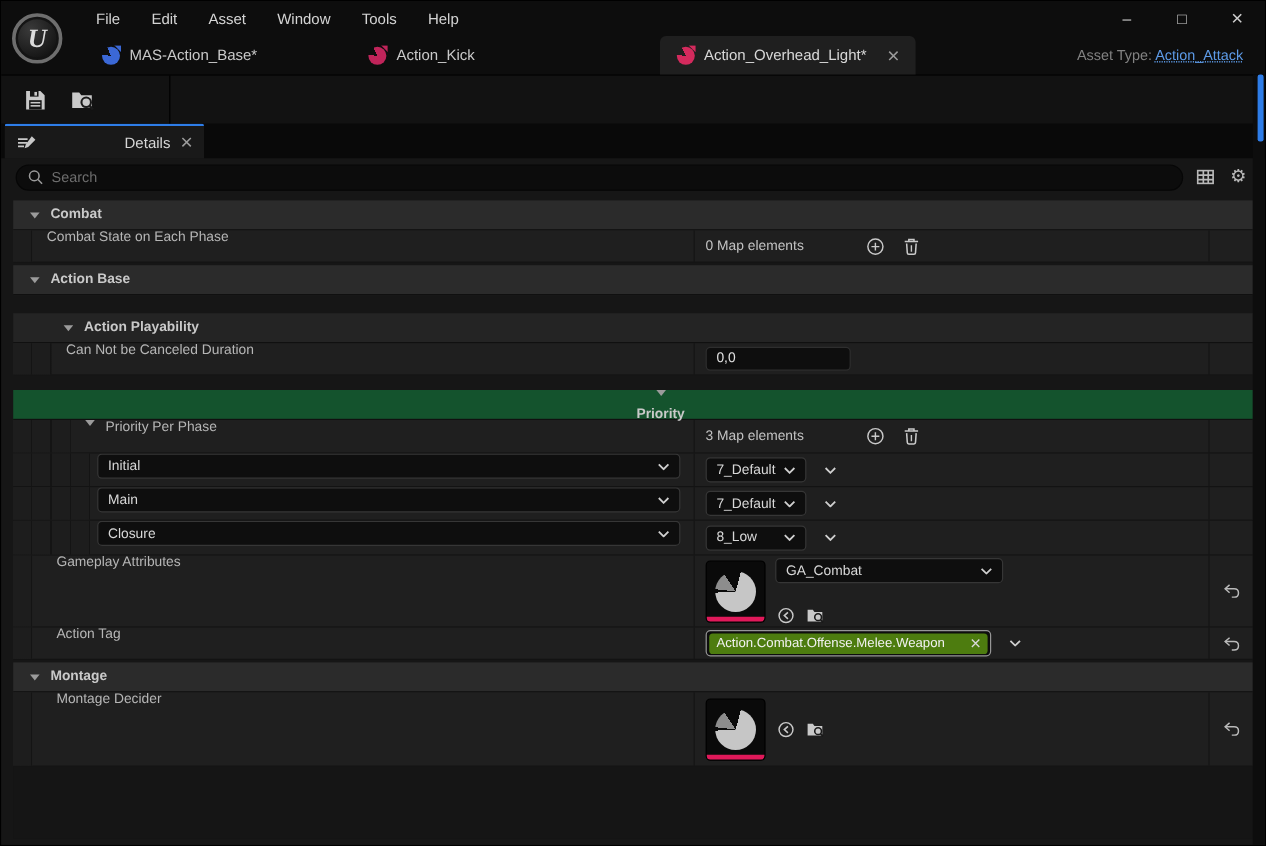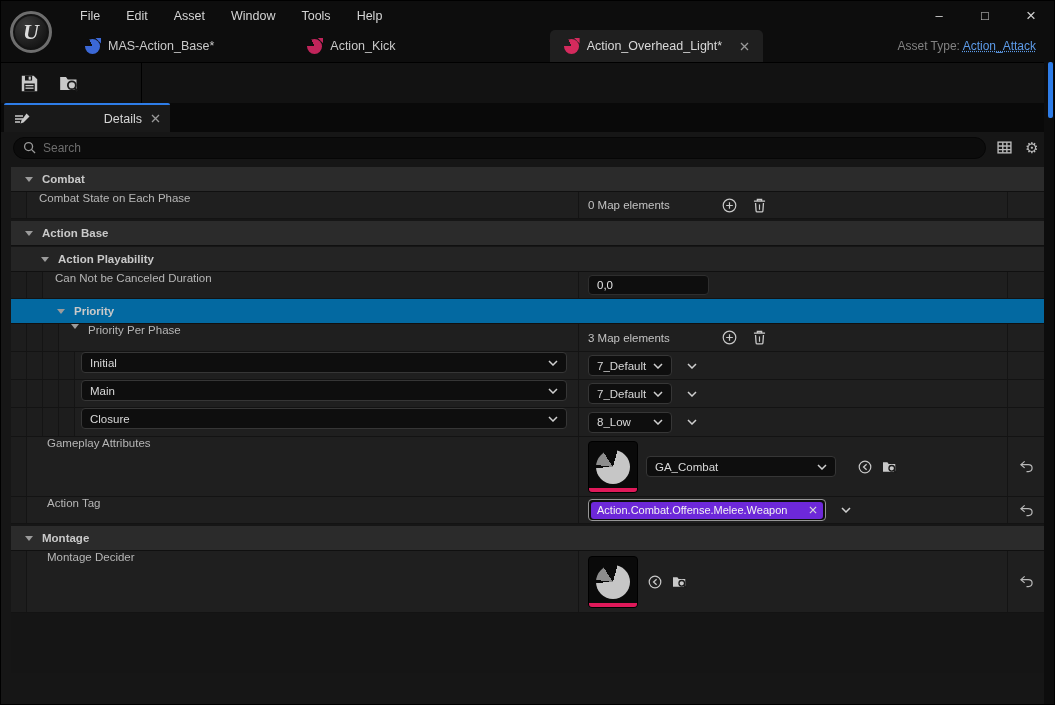--- a/index.html
+++ b/index.html
@@ -41,22 +41,22 @@
   
   .details-body { height:574px; background:#161616; padding:0 10px; overflow:hidden; }
   .search-row { height:31px; display:flex; align-items:center; gap:8px; padding:0 2px; }
   .search-box { flex:1; height:22px; background:#0c0c0c; border:1px solid #060606; border-radius:11px; display:flex; align-items:center; padding:0 9px; gap:7px; }
   .search-box input { flex:1; background:transparent; border:none; outline:none; color:#cfcfcf; font-size:12px; font-family:inherit; }
   .search-box input::placeholder { color:#6d6d6d; }
   .icon-btn { width:20px; height:20px; display:flex; align-items:center; justify-content:center; }
   .gear { color:#b9b9b9; font-size:15px; line-height:1; }
 
   .cat-header { height:25px; background:#2b2b2b; display:flex; align-items:center; gap:9px; padding-left:14px; border-bottom:1px solid #101010; margin-top:2px; }
-  .cat-header.nest1 { background:#242424; padding-left:30px; margin-top:1px; }
-  .cat-header.nest2 { background:#0369a1; padding-left:46px; margin-top:0; }
+  .cat-header.nest1 { background:#242424; padding-left:42px; margin-top:15px; }
+  .cat-header.nest2 { background:#14532d; padding-left:46px; margin-top:12px;flex-direction:column; }
   .cat-label { color:#c9c9c9; font-size:11.5px; font-weight:bold; }
   .tri { width:0; height:0; border-left:4.5px solid transparent; border-right:4.5px solid transparent; border-top:5.5px solid #9b9b9b; flex:none; }
 
   .prop-row { display:flex; align-items:stretch; background:#1f1f1f; border-bottom:1px solid #131313; height:27px; }
   .prop-row.tall { height:60px; }
   .rails { align-self:stretch; flex:none; background:repeating-linear-gradient(90deg, #1d1d1d 0 15px, #141414 15px 16px); }
   .d1 { width:16px; } .d2 { width:32px; } .d3 { width:48px; } .d4 { width:64px; }
   .name-col { flex:1; display:flex; align-items:flex-start; gap:9px; padding-left:12px; color:#b6b6b6; font-size:11.5px; overflow:hidden; }
   .value-col { width:429px; flex:none; border-left:1px solid #141414; display:flex; align-items:center; padding-left:9px; gap:8px; }
   .reset-col { width:37px; flex:none; border-left:1px solid #141414; display:flex; align-items:center; justify-content:center; }
@@ -67,26 +67,26 @@
   .num-input { width:121px; height:20px; background:#0e0e0e; border:1px solid #2e2e2e; border-radius:4px; color:#e2e2e2; font-size:11.5px; padding:0 8px; font-family:inherit; outline:none; }
 
   .dropdown { height:21px; background:#0e0e0e; border:1px solid #363636; border-radius:4px; display:flex; align-items:center; justify-content:space-between; padding:0 8px; color:#d8d8d8; font-size:11.5px; cursor:default; }
   .dd-key { flex:1; margin-right:11px; }
   .dd-val { width:84px; flex:none; }
   .chev-btn { width:24px; height:21px; display:flex; align-items:center; justify-content:center; }
 
   .thumb { width:50px; height:52px; background:#0a0a0a; border:1px solid #000; border-radius:4px; position:relative; display:flex; align-items:center; justify-content:center; flex:none; }
   .thumb::after { content:''; position:absolute; left:0; right:0; bottom:0; height:4px; background:#e0195a; border-radius:0 0 3px 3px; }
   .pie-big { width:34px; height:34px; border-radius:50%; background:conic-gradient(from 15deg, #c6c6c6 0 252deg, #0a0a0a 252deg 262deg, #8d8d8d 262deg 312deg, #0a0a0a 312deg 360deg); }
-  .asset-edit { display:flex; gap:20px; }
+  .asset-edit { display:flex; flex-direction:column; gap:20px; }
   .asset-edit .dropdown { width:190px; }
   .asset-icons { display:flex; gap:10px; align-items:center; padding-left:2px; }
 
   .tag-box { height:22px; background:#0d0d0d; border:1px solid #969696; border-radius:4px; display:flex; align-items:center; padding:0 2px; }
-  .tag-chip { background:#6d28d9; border-radius:3px; height:17px; display:flex; align-items:center; gap:22px; padding:0 6px; color:#f2f2f2; font-size:11px; }
+  .tag-chip { background:#4d7c0f; border-radius:3px; height:17px; display:flex; align-items:center; gap:22px; padding:0 6px; color:#f2f2f2; font-size:11px; }
 
   .filler { height:60px; background:#151515; }
 
   
   .scrollbar { position:absolute; top:61px; right:0; bottom:0; width:10px; background:#0d0d0d; }
   .scroll-thumb { position:absolute; top:0; right:1px; width:5px; height:56px; background:#2e7de8; border-radius:2px; }
 
   svg { display:block; }
 </style>
 </head>

